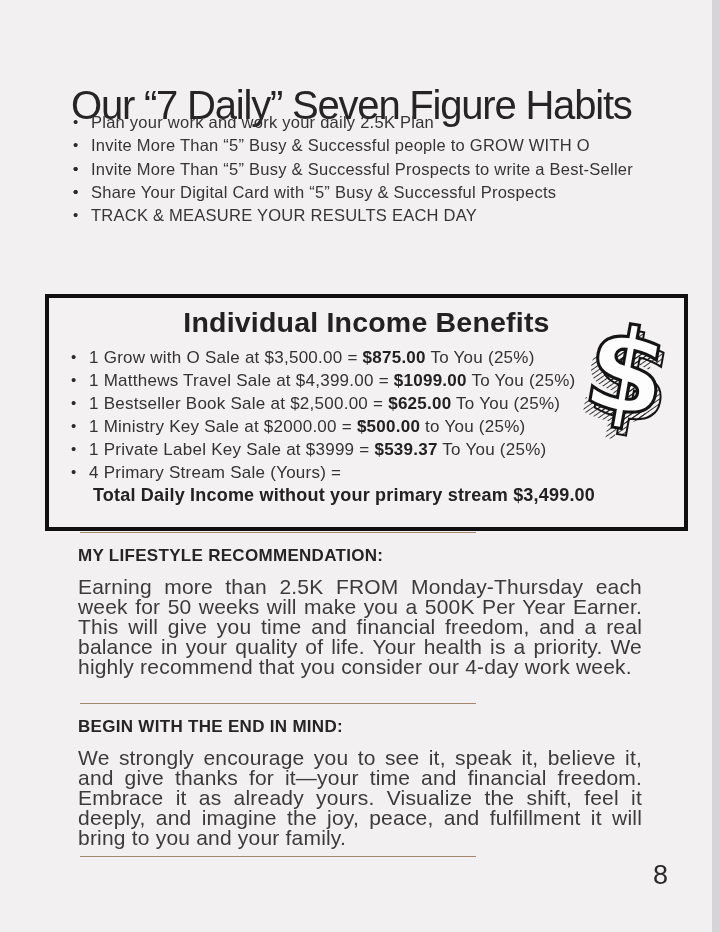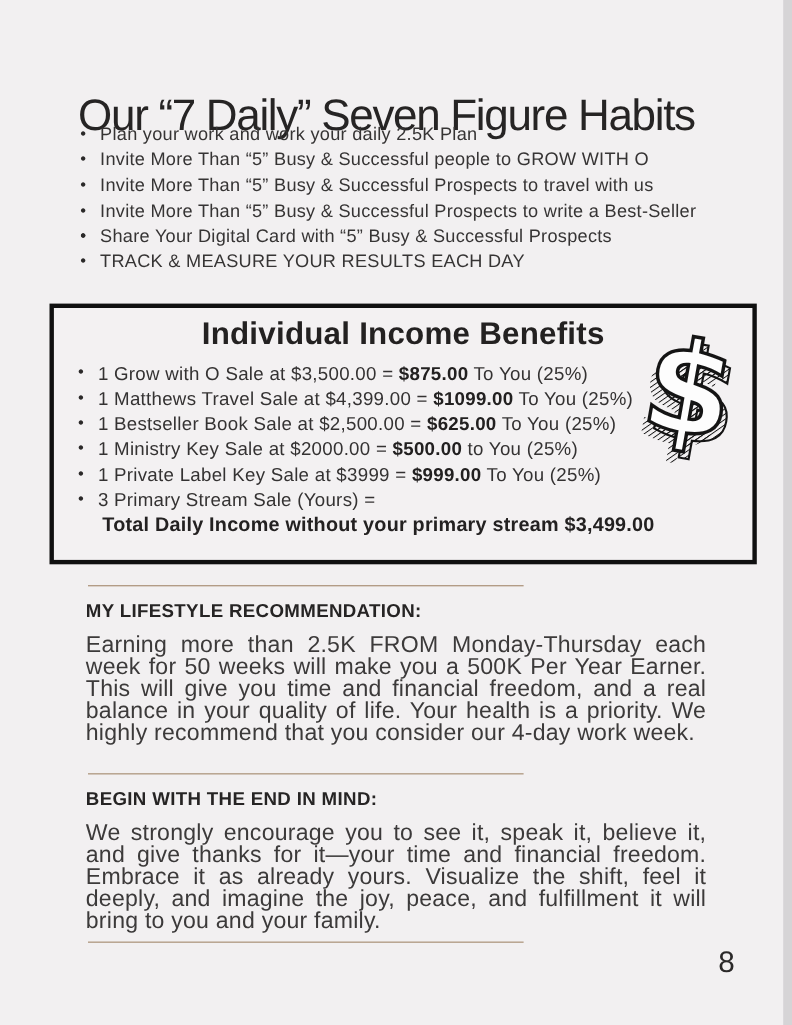--- a/index.html
+++ b/index.html
@@ -25,21 +25,21 @@
     position:absolute;left:60px;top:111px;width:630px;
     margin:0;padding:0;list-style:none;
     font-size:16.5px;line-height:23.3px;letter-spacing:0.25px;color:#363434;
   }
   .habits li{position:relative;padding-left:31px;}
   .habits li .dot{
     position:absolute;left:13px;top:-1px;font-size:15px;color:#2b2929;
   }
   
   .income-box{
-    position:absolute;left:45px;top:276px;width:643px;height:237px;
+    position:absolute;left:45px;top:294px;width:643px;height:237px;
     border:4.5px solid #101010;box-sizing:border-box;
     background:#f3f1f2;
   }
   .income-title{
     margin:8px 0 0 0;text-align:center;
     font-size:28.5px;font-weight:bold;letter-spacing:0.2px;color:#232121;
   }
   .income-list{
     margin:7px 0 0 0;padding:0;list-style:none;
     font-size:17px;line-height:23px;letter-spacing:0.25px;color:#343232;
@@ -86,37 +86,37 @@
 </head>
 <body>
 
 <div class="page">
 
   <h1 class="doc-title">Our “7 Daily” Seven Figure Habits</h1>
 
   <ul class="habits">
     <li><span class="dot">•</span><span>Plan your work and work your daily 2.5K Plan</span></li>
     <li><span class="dot">•</span><span>Invite More Than “5” Busy &amp; Successful people to GROW WITH O</span></li>
-    <li><span class="dot">•</span><span>Invite More Than “5” Busy &amp; Successful Prospects to travel with us</span></li>
+    <li><span class="dot">•</span></li>
     <li><span class="dot">•</span><span>Invite More Than “5” Busy &amp; Successful Prospects to write a Best-Seller</span></li>
     <li><span class="dot">•</span></li>
     <li><span class="dot">•</span><span>Share Your Digital Card with “5” Busy &amp; Successful Prospects</span></li>
     <li><span class="dot">•</span><span>TRACK &amp; MEASURE YOUR RESULTS EACH DAY</span></li>
   </ul>
 
   <div class="income-box">
     <h2 class="income-title">Individual Income Benefits</h2>
 
     <ul class="income-list">
       <li><span class="dot">•</span><span>1 Grow with O Sale at $3,500.00 = </span><span class="amount">$875.00</span><span> To You (25%)</span></li>
       <li><span class="dot">•</span><span>1 Matthews Travel Sale at $4,399.00 = </span><span class="amount">$1099.00</span><span> To You (25%)</span></li>
       <li><span class="dot">•</span><span>1 Bestseller Book Sale at $2,500.00 = </span><span class="amount">$625.00</span><span> To You (25%)</span></li>
       <li><span class="dot">•</span><span>1 Ministry Key Sale at $2000.00 = </span><span class="amount">$500.00</span><span> to You (25%)</span></li>
-      <li><span class="dot">•</span><span>1 Private Label Key Sale at $3999 = </span><span class="amount">$999.00</span><span> To You (25%)</span></li>
-      <li><span class="dot">•</span><span>3 Primary Stream Sale (Yours) =</span><span class="amount"></span><span></span></li>
+      <li><span class="dot">•</span><span>1 Private Label Key Sale at $3999 = </span><span class="amount">$539.37</span><span> To You (25%)</span></li>
+      <li><span class="dot">•</span><span>4 Primary Stream Sale (Yours) =</span><span class="amount"></span><span></span></li>
     </ul>
 
     <div class="income-total">Total Daily Income without your primary stream $3,499.00</div>
 
     <svg class="dollar-art" viewBox="0 0 100 150" aria-hidden="true">
       <defs>
         <pattern id="hatch" width="4" height="4" patternUnits="userSpaceOnUse" patternTransform="rotate(45)">
           <line x1="0" y1="0" x2="0" y2="4" stroke="#141414" stroke-width="1.7"></line>
         </pattern>
       </defs>

